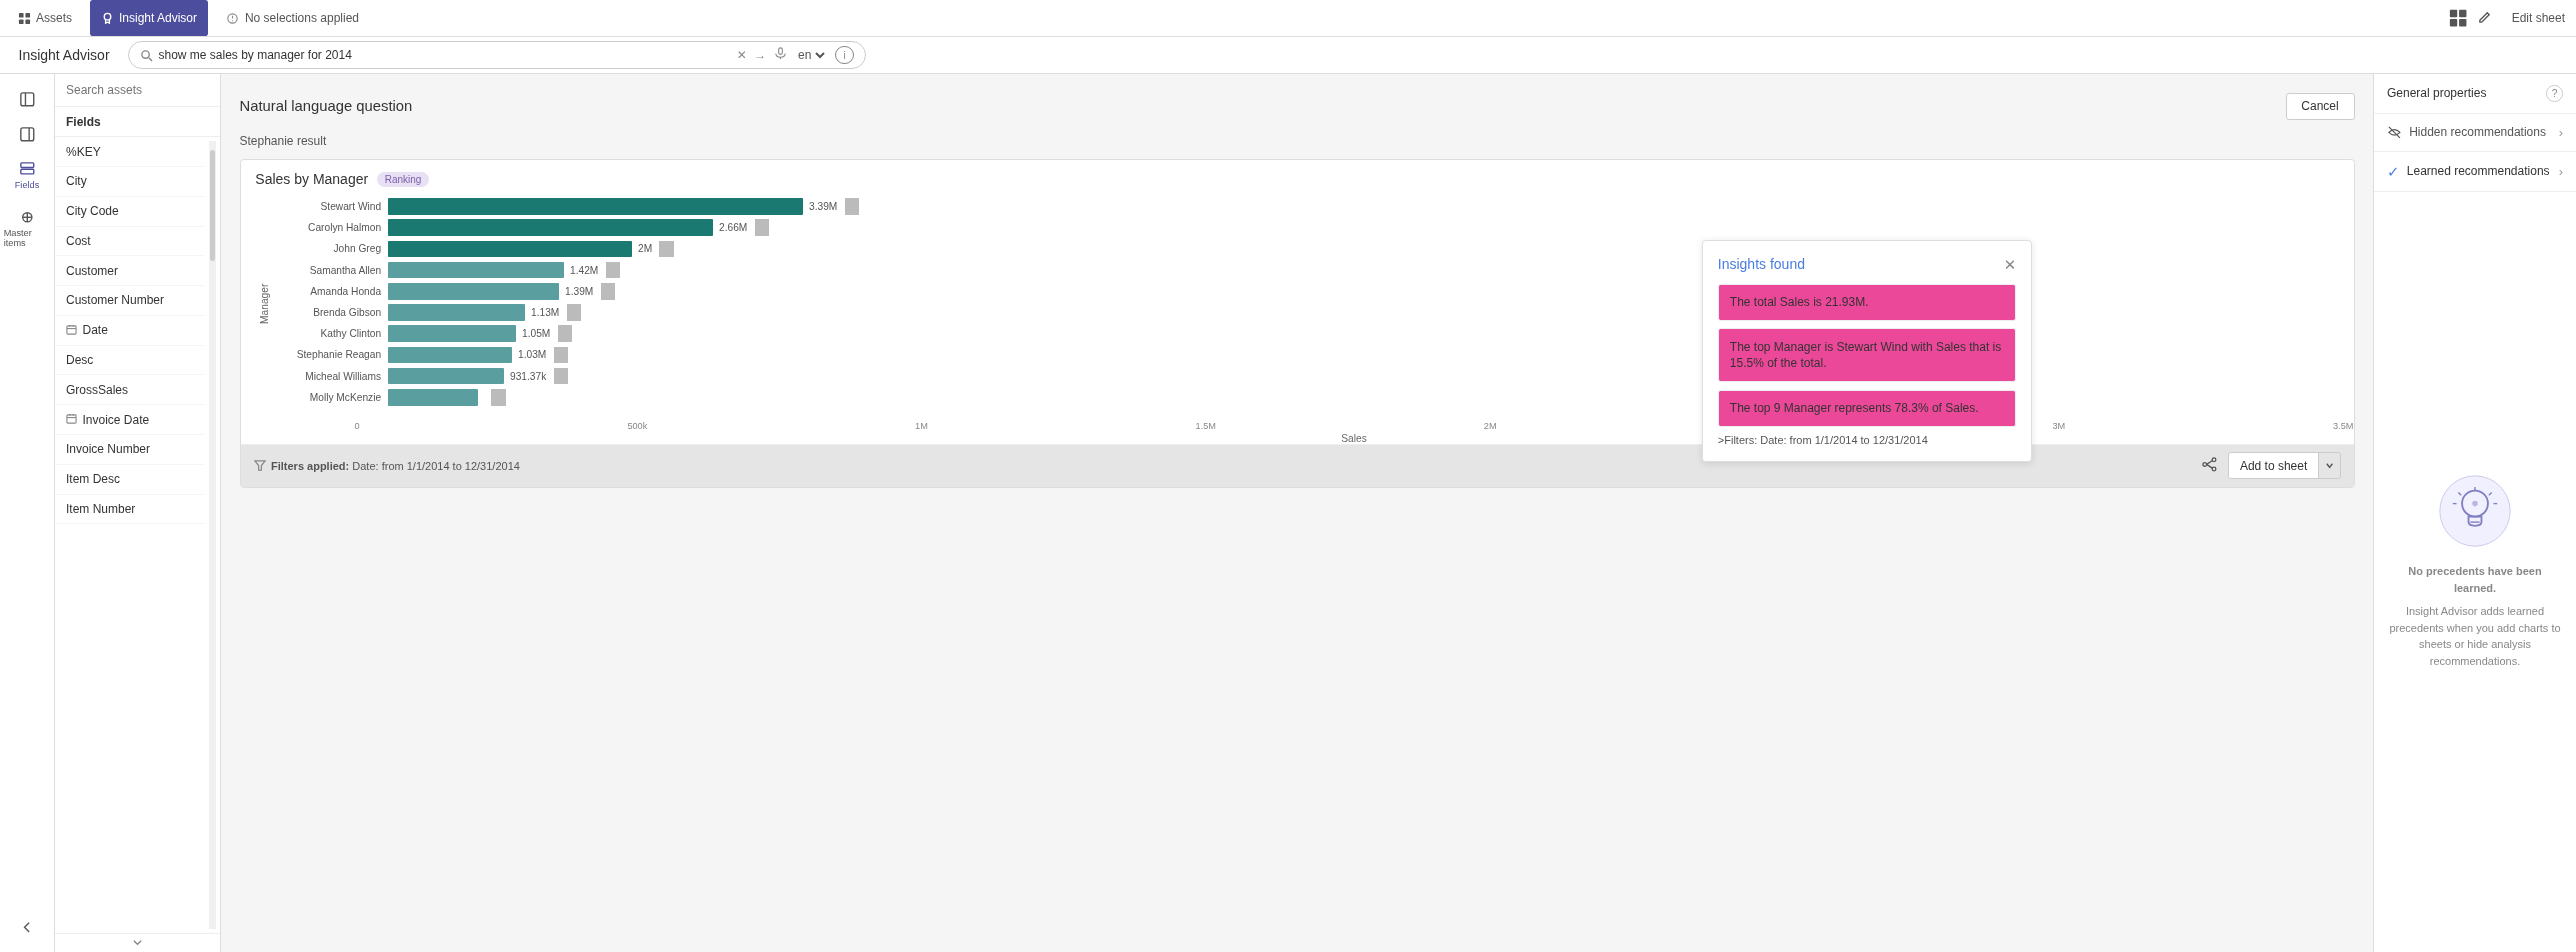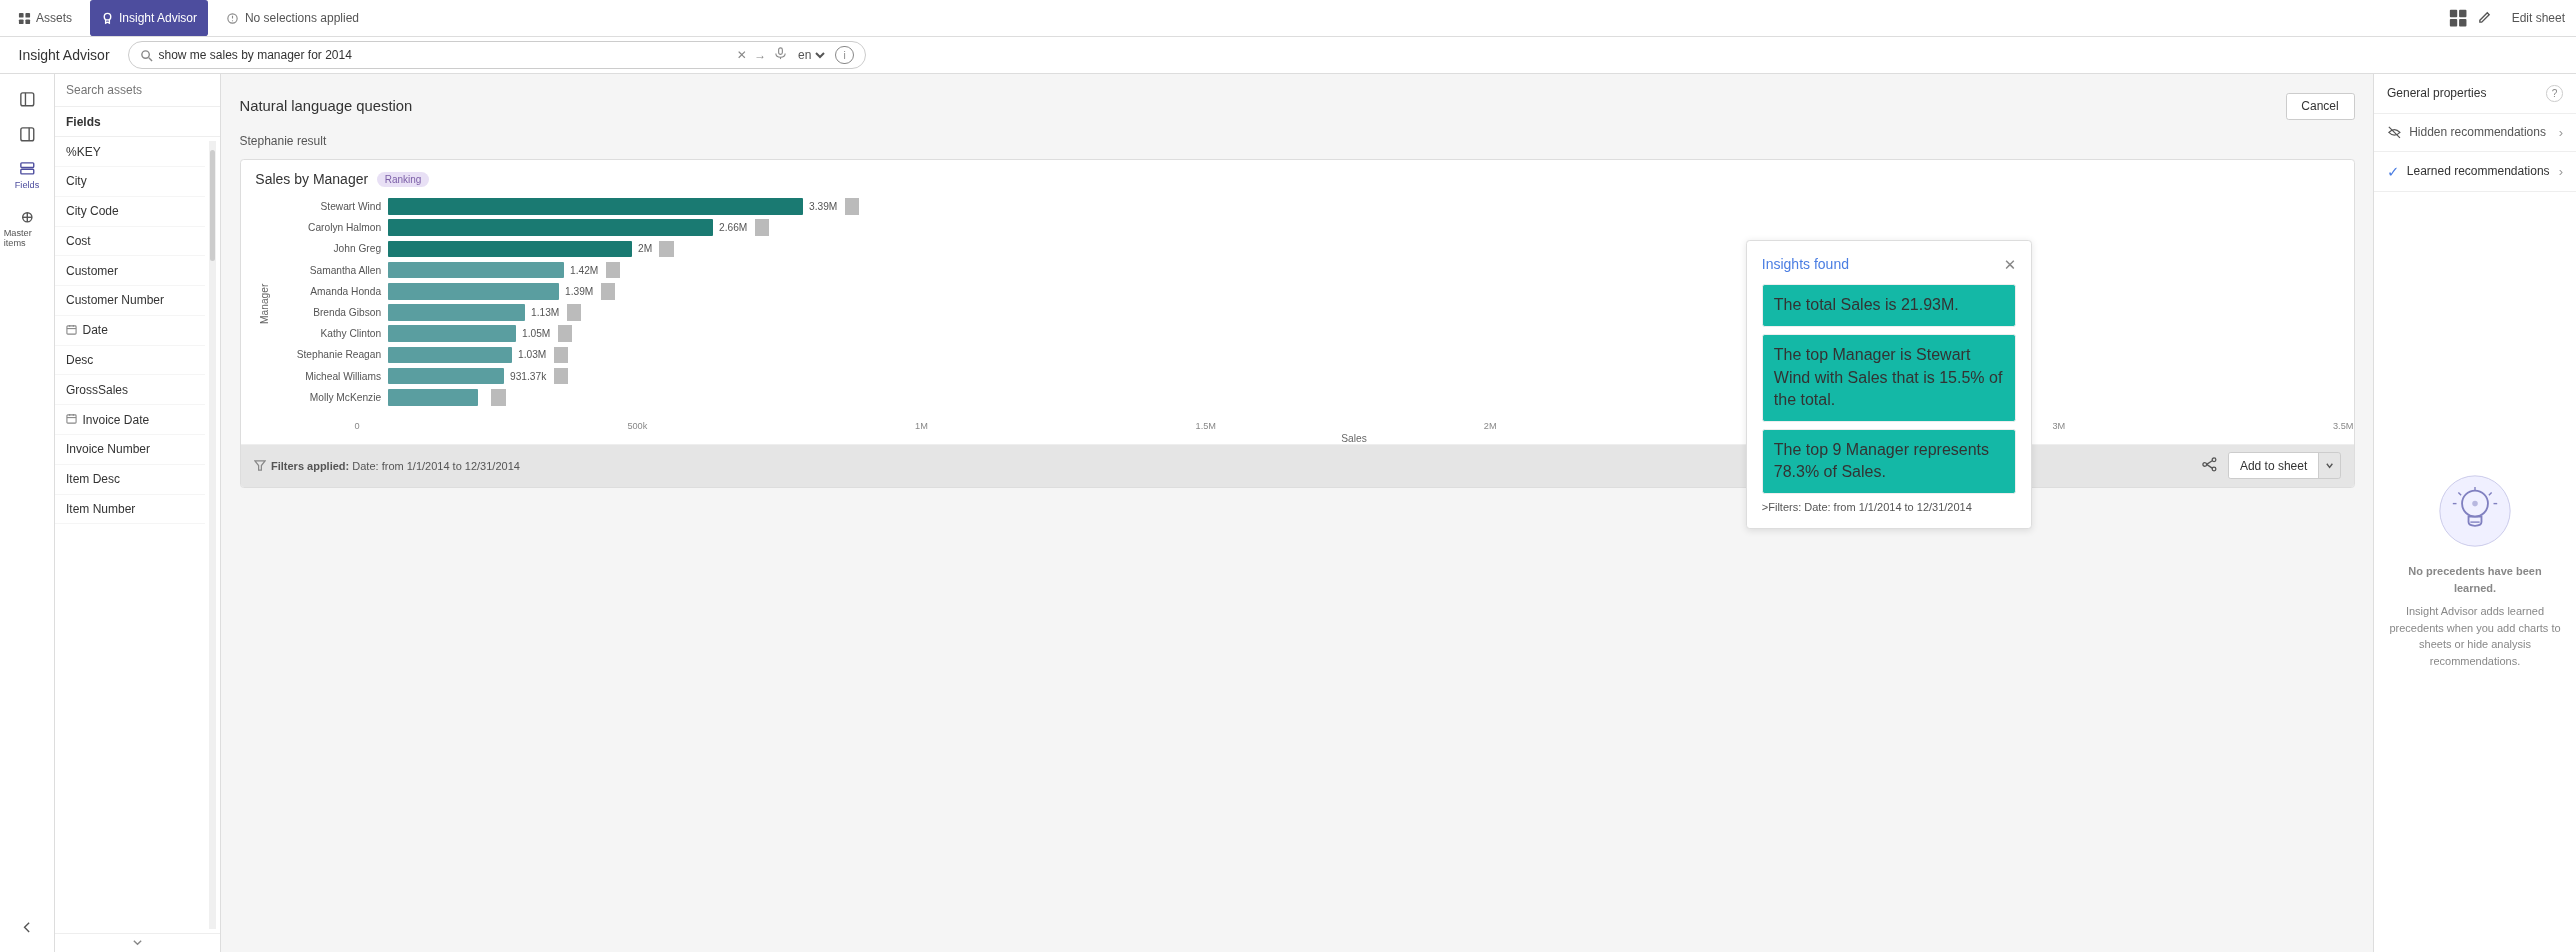--- a/index.html
+++ b/index.html
@@ -234,34 +234,34 @@
     }
     .add-sheet-dropdown { padding: 5.5px 5.5px; border-left: 0.9px solid #ccc; cursor: pointer; }
 
     
     .insights-panel {
       position: absolute;
       background: #fff;
       border: 0.9px solid #ddd;
       border-radius: 3.7px;
       padding: 14.8px;
-      width: 286px;
+      width: 330px;
       right: 341px;
       top: 166px;
       box-shadow: 0 1.8px 7.4px rgba(0,0,0,0.1);
     }
     .insights-header {
       display: flex; justify-content: space-between; align-items: center;
       margin-bottom: 11px;
     }
     .insights-title { font-size: 14px; font-weight: 500; color: #4a7de2; }
     .insights-close { cursor: pointer; color: #888; border: none; background: none; font-size: 14.8px; }
     .insight-card {
-      background: #14b8a6; border: 0.9px solid #eee; border-radius: 2.8px;
-      padding: 9.2px 11px; margin-bottom: 7.4px; font-size: 16px; color: #333; line-height: 1.4;
+      background: #ec4899; border: 0.9px solid #eee; border-radius: 2.8px;
+      padding: 9.2px 11px; margin-bottom: 7.4px; font-size: 12px; color: #333; line-height: 1.4;
     }
     .insight-filter {
       font-size: 11px; color: #555; margin-top: 3.7px;
     }
 
     
     .right-panel {
       width: 203px;
       background: #fff;
       border-left: 0.9px solid #ddd;

